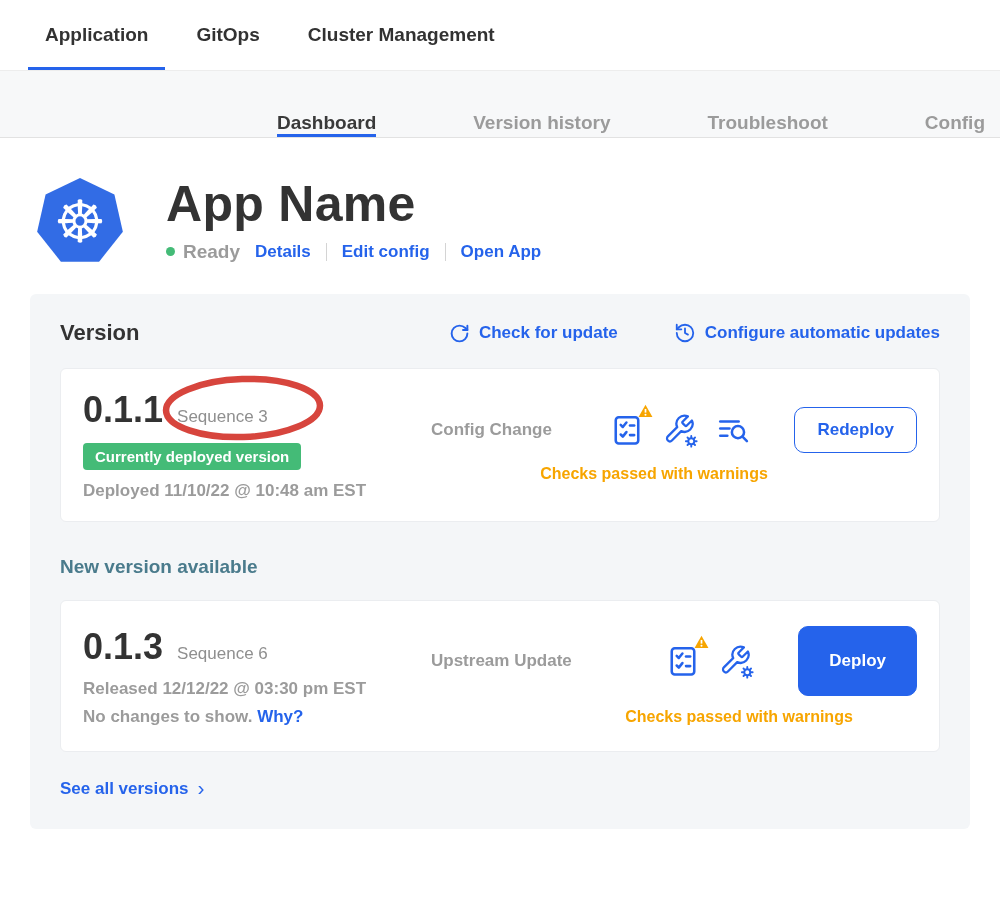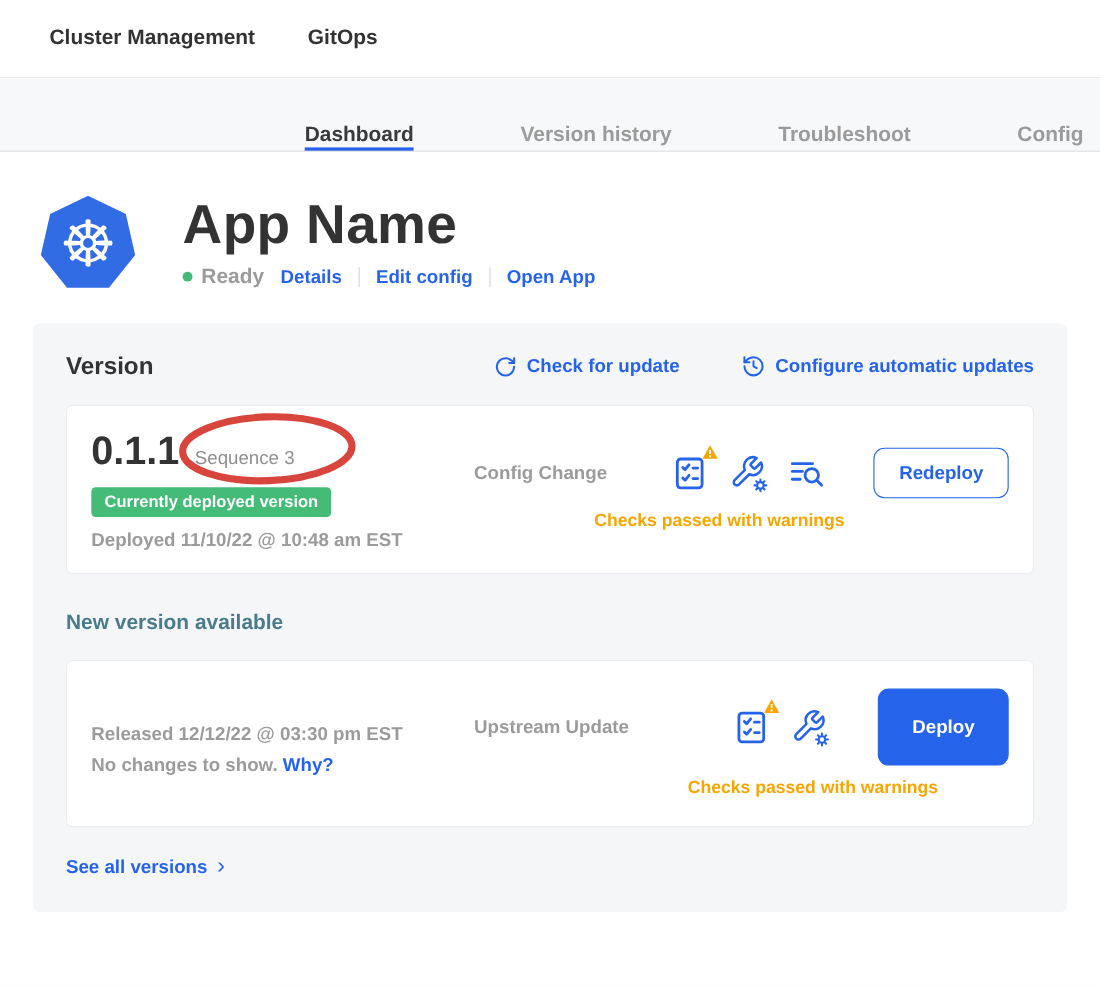--- a/index.html
+++ b/index.html
@@ -112,22 +112,23 @@
   .see-all {
     display: inline-flex; align-items: center; gap: 9px; margin-top: 26px;
     color: var(--blue, #2563eb); font-size: 17px; font-weight: 700;
   }
   .chev { font-size: 21px; line-height: 1; font-weight: 400; transform: translateY(-1px); }
 </style>
 </head>
 <body>
 
 <nav class="topnav">
+  <div class="topnav-item active">Application</div>
+  <div class="topnav-item">GitOps</div>
   <div class="topnav-item">Cluster Management</div>
-  <div class="topnav-item">GitOps</div>
 </nav>
 
 <nav class="subnav">
   <div class="subnav-item active">Dashboard</div>
   <div class="subnav-item">Version history</div>
   <div class="subnav-item">Troubleshoot</div>
   <div class="subnav-item">Config</div>
 </nav>
 
 <header class="app-header">
@@ -227,20 +228,24 @@
       </div>
       <div class="checks cur-checks">Checks passed with warnings</div>
     </div>
   </div>
 
   <h3 class="nva-heading">New version available</h3>
 
   
   <div class="release-card">
     <div class="release-left">
+      <div class="ver-row">
+        <span class="ver">0.1.3</span>
+        <span class="seq">Sequence 6</span>
+      </div>
       <div class="meta-text">Released 12/12/22 @ 03:30 pm EST</div>
       <div class="no-changes">
         <span>No changes to show.</span>
         <a>Why?</a>
       </div>
     </div>
     <div class="release-right">
       <div class="rr-top">
         <span class="source">Upstream Update</span>
         <div class="icon-group">

